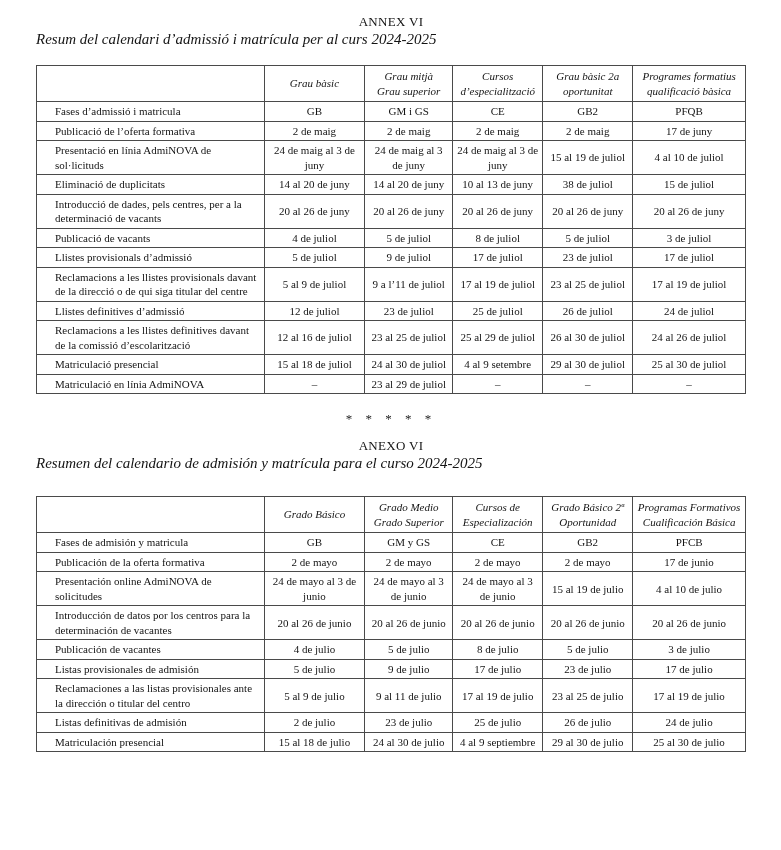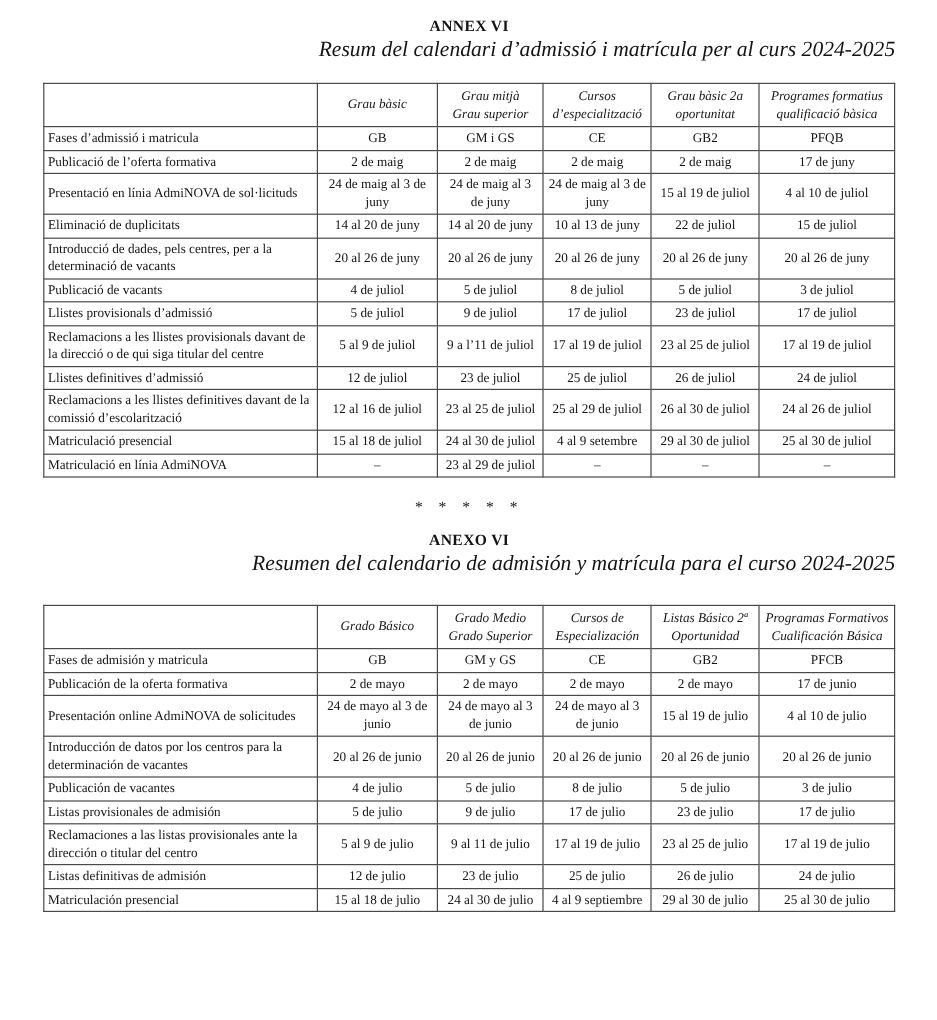--- a/index.html
+++ b/index.html
@@ -13,27 +13,27 @@
     overflow: hidden;
   }
   .page {
     padding: 12px 35px 0 36px;
     box-sizing: border-box;
     width: 781px;
   }
   .doc-title {
     text-align: center;
     font-size: 13px;
-    font-weight: bold;
+    font-weight: normal;
     margin: 2px 0 1px 0;
     letter-spacing: 0.3px;
   }
   .doc-subtitle {
-    text-align: right;
-    font-size: 18px;
+    text-align: left;
+    font-size: 15px;
     font-style: italic;
     margin: 1px 0 17px 0;
   }
   table.calendar {
     width: 100%;
     border-collapse: collapse;
     table-layout: fixed;
     font-size: 11px;
   }
   table.calendar th,
@@ -49,21 +49,21 @@
     font-weight: normal;
     text-align: center;
     white-space: pre-line;
     height: 31px;
   }
   table.calendar td {
     text-align: center;
   }
   table.calendar td.label-col {
     text-align: left;
-    padding-left: 3px;
+    padding-left: 18px;
   }
   .separator {
     text-align: center;
     font-size: 13px;
     letter-spacing: 5px;
     margin: 17px 0 11px 0;
     color: #222;
   }
   .section-2 .doc-subtitle {
     margin-bottom: 24px;
@@ -123,21 +123,21 @@
             <td>24 de maig al 3 de juny</td>
             <td>24 de maig al 3 de juny</td>
             <td>15 al 19 de juliol</td>
             <td>4 al 10 de juliol</td>
           </tr>
           <tr>
             <td class="label-col">Eliminació de duplicitats</td>
             <td>14 al 20 de juny</td>
             <td>14 al 20 de juny</td>
             <td>10 al 13 de juny</td>
-            <td>22 de juliol</td>
+            <td>38 de juliol</td>
             <td>15 de juliol</td>
           </tr>
           <tr>
             <td class="label-col">Introducció de dades, pels centres, per a la determinació de vacants</td>
             <td>20 al 26 de juny</td>
             <td>20 al 26 de juny</td>
             <td>20 al 26 de juny</td>
             <td>20 al 26 de juny</td>
             <td>20 al 26 de juny</td>
           </tr>
@@ -216,21 +216,21 @@
         <col style="width:15.9%">
       </colgroup>
       <thead>
           <tr>
             <th class="label-col"></th>
             <th>Grado Básico</th>
             <th>Grado Medio
 Grado Superior</th>
             <th>Cursos de
 Especialización</th>
-            <th>Listas Básico 2ª
+            <th>Grado Básico 2ª
 Oportunidad</th>
             <th>Programas Formativos
 Cualificación Básica</th>
           </tr>
         </thead>
       <tbody>
           <tr>
             <td class="label-col">Fases de admisión y matricula</td>
             <td>GB</td>
             <td>GM y GS</td>
@@ -281,21 +281,21 @@
           <tr>
             <td class="label-col">Reclamaciones a las listas provisionales ante la dirección o titular del centro</td>
             <td>5 al 9 de julio</td>
             <td>9 al 11 de julio</td>
             <td>17 al 19 de julio</td>
             <td>23 al 25 de julio</td>
             <td>17 al 19 de julio</td>
           </tr>
           <tr>
             <td class="label-col">Listas definitivas de admisión</td>
-            <td>12 de julio</td>
+            <td>2 de julio</td>
             <td>23 de julio</td>
             <td>25 de julio</td>
             <td>26 de julio</td>
             <td>24 de julio</td>
           </tr>
           <tr>
             <td class="label-col">Matriculación presencial</td>
             <td>15 al 18 de julio</td>
             <td>24 al 30 de julio</td>
             <td>4 al 9 septiembre</td>

